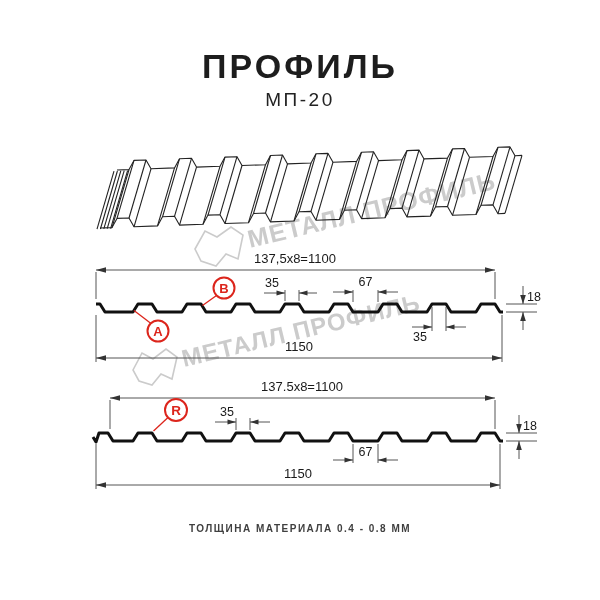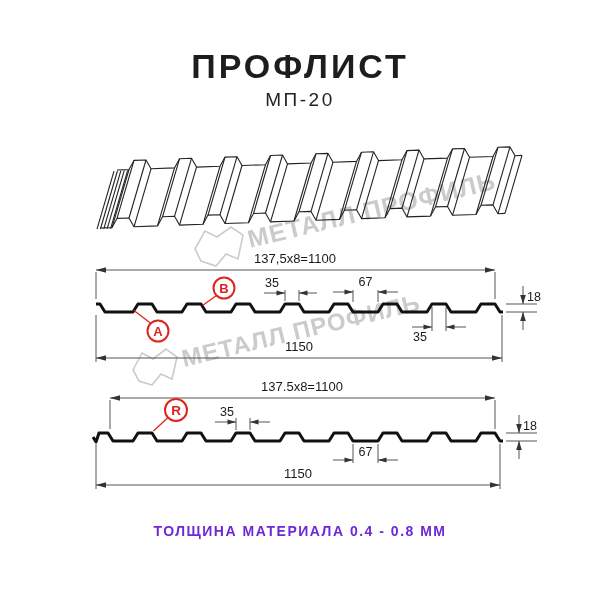--- a/index.html
+++ b/index.html
@@ -3,39 +3,39 @@
 <meta charset="utf-8">
 <style>
   html,body{margin:0;padding:0;background:#ffffff;}
   .stage{position:relative;width:600px;height:600px;background:#fff;overflow:hidden;
          font-family:"Liberation Sans", sans-serif;}
   .title{position:absolute;top:47px;left:0;width:600px;text-align:center;
          font-size:34px;font-weight:700;letter-spacing:3px;color:#1d1d1d;}
   .subtitle{position:absolute;top:89px;left:0;width:600px;text-align:center;
          font-size:19px;font-weight:400;letter-spacing:2.5px;color:#222;}
   .footer{position:absolute;top:523px;left:0;width:600px;text-align:center;
-         font-size:14px;font-weight:700;letter-spacing:1.5px;color:#6d28d9;}
+         font-size:10px;font-weight:700;letter-spacing:1.5px;color:#404040;}
   svg{position:absolute;top:0;left:0;}
   .dimtxt{font-family:"Liberation Sans",sans-serif;font-size:13px;fill:#1a1a1a;}
   .dimtxt-s{font-family:"Liberation Sans",sans-serif;font-size:12.5px;fill:#1a1a1a;}
   .marktxt{font-family:"Liberation Sans",sans-serif;font-size:13px;font-weight:700;fill:#dc251c;}
   .wmtxt{font-family:"Liberation Sans",sans-serif;font-size:25px;font-weight:700;
          fill:#cbcbcb;letter-spacing:1px;}
   .dl{stroke:#555;stroke-width:1;fill:none;}
   .ah{fill:#333;stroke:none;}
   .prof{stroke:#111;stroke-width:3;fill:none;stroke-linejoin:round;}
   .red{stroke:#dc251c;}
   .sheet{stroke:#222;stroke-width:1.1;fill:none;stroke-linejoin:round;}
 </style>
 </head>
 <body>
 
 <div class="stage">
 
-  <div class="title">ПРОФЛИСТ</div>
+  <div class="title">ПРОФИЛЬ</div>
   <div class="subtitle">МП-20</div>
 
   <svg width="600" height="600" viewBox="0 0 600 600">
 
     <g>
       <path d="M195,249 L205,231 L217,237 L231,227 L243,235 L238,259 L226,254 L216,266 L201,261 Z" fill="none" stroke="#cbcbcb" stroke-width="1.6"></path>
     </g>
     <text class="wmtxt" transform="translate(250,248) rotate(-13.5)">МЕТАЛЛ ПРОФИЛЬ</text>
 
     <g>

